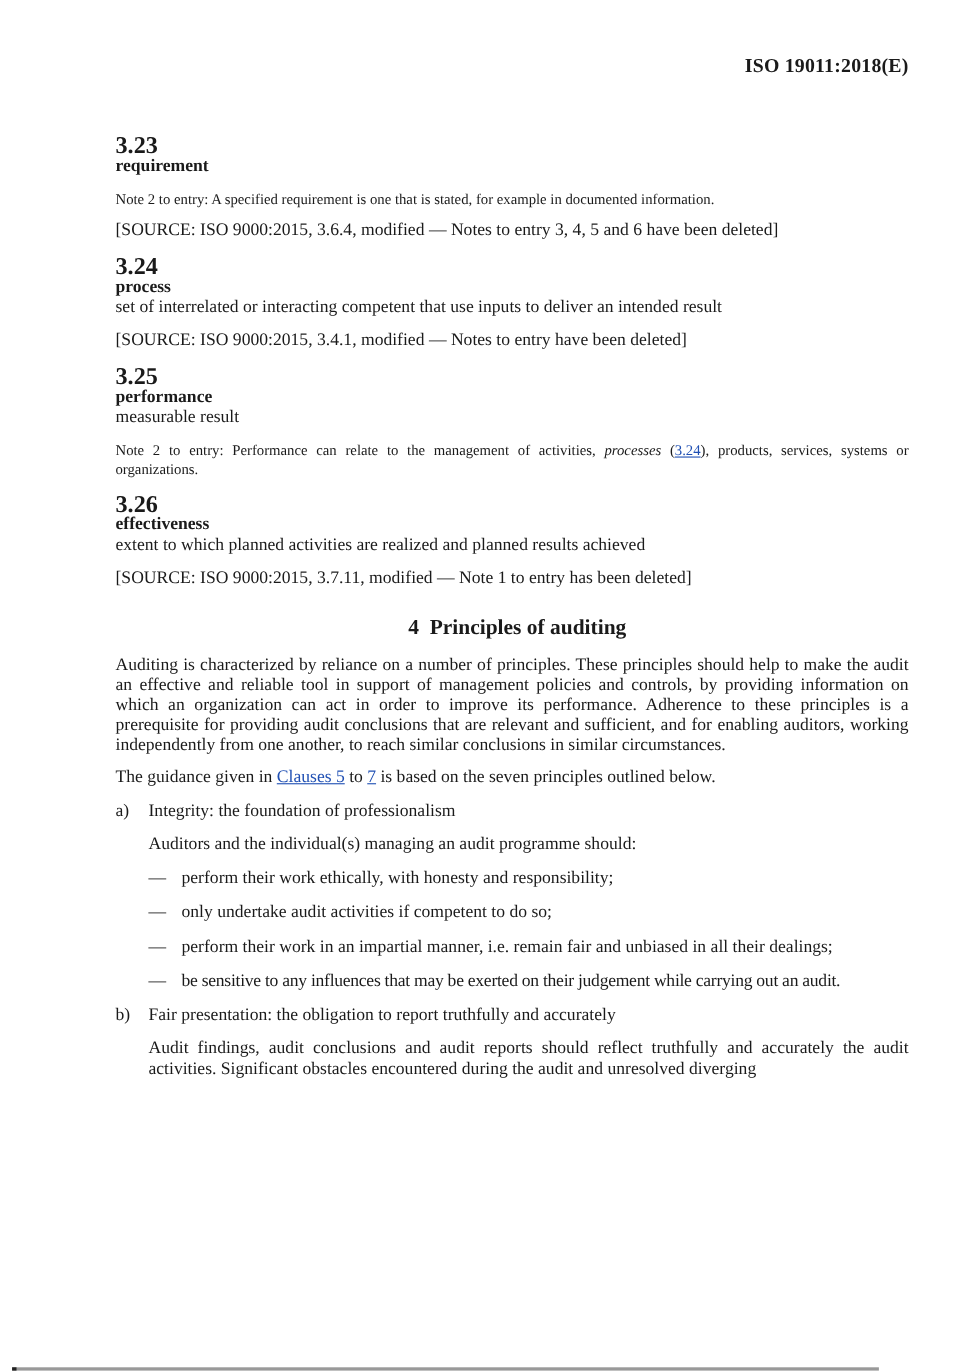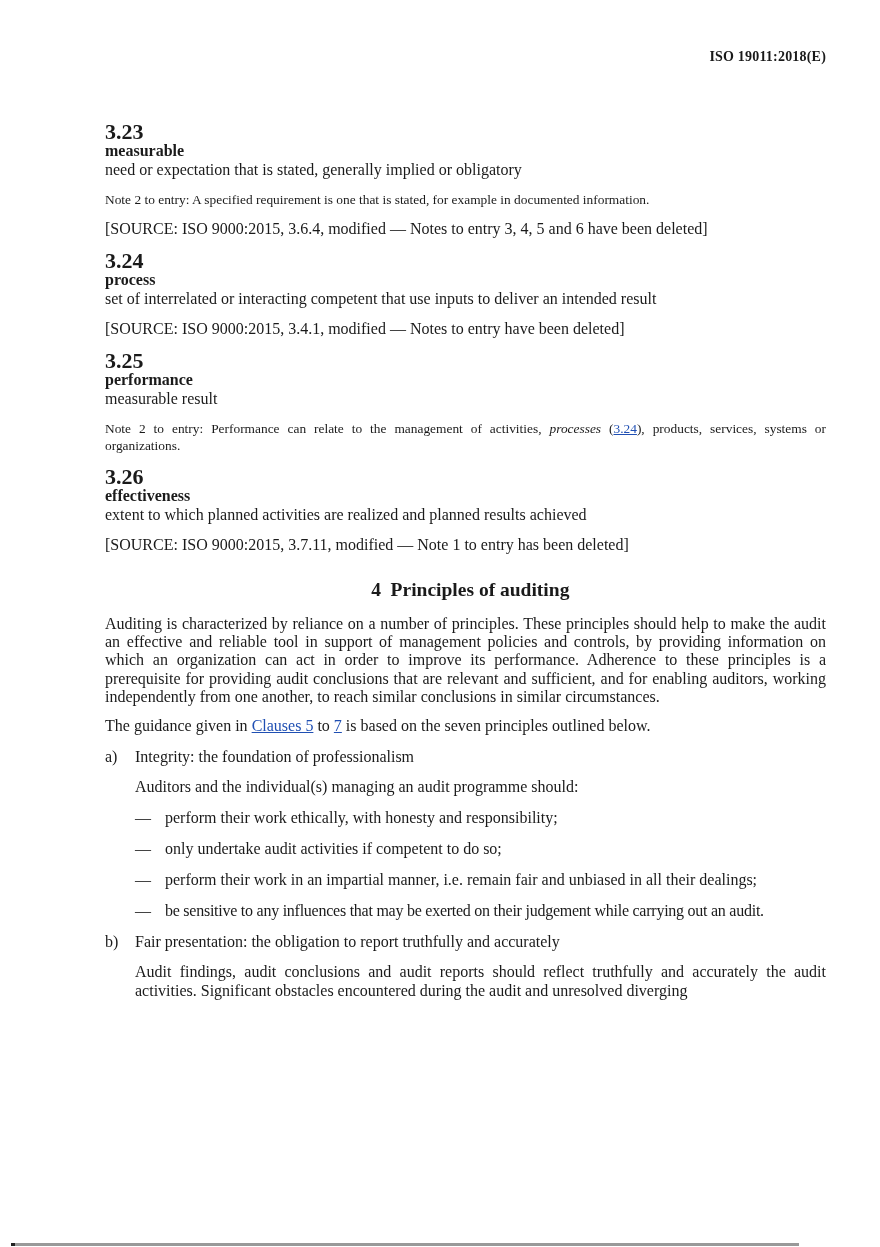--- a/index.html
+++ b/index.html
@@ -1,18 +1,18 @@
 <!DOCTYPE html>
 <html><head>
 <meta charset="utf-8">
 <style>
   html, body { margin: 0; padding: 0; background: #ffffff; }
   body { width: 880px; height: 1247px; position: relative; overflow: hidden;
          font-family: "Liberation Serif", "DejaVu Serif", serif; color: #1a1a1a; }
-  .header-id { position: absolute; top: 49px; right: 54px; font-weight: bold; font-size: 14px; letter-spacing: 0.2px; }
+  .header-id { position: absolute; top: 49px; right: 54px; font-weight: bold; font-size: 18px; letter-spacing: 0.2px; }
   .page { position: absolute; left: 105px; top: 122px; width: 721px; }
   .num { font-weight: bold; font-size: 22px; line-height: 19px; }
   .term { font-weight: bold; font-size: 16px; line-height: 19px; }
   .def { font-size: 16px; line-height: 19px; }
   .note { font-size: 13.4px; line-height: 17px; text-align: justify; margin-top: 12px; }
   .source { font-size: 16px; line-height: 19px; margin-top: 11px; }
   .entry { margin-top: 0; }
   .sec-title { font-weight: bold; font-size: 19.5px; margin-top: 24px; line-height: 24px; text-align: center; }
   .sec-title .sn { display: inline-block; width: 29px; }
   .para { font-size: 16px; line-height: 18.2px; text-align: justify; margin-top: 11px; }
@@ -27,22 +27,21 @@
 </style>
 </head>
 <body>
 
 <div class="header-id">ISO 19011:2018(E)</div>
 
 <div class="page">
 
   <div class="entry">
     <div class="num">3.23</div>
-    <div class="term">measurable</div>
-    <div class="def">need or expectation that is stated, generally implied or obligatory</div>
+    <div class="term">requirement</div>
     <div class="note">Note 2 to entry: A specified requirement is one that is stated, for example in documented information.</div>
     <div class="source">[SOURCE: ISO 9000:2015, 3.6.4, modified — Notes to entry 3, 4, 5 and 6 have been deleted]</div>
   </div>
 
   <div class="entry" style="margin-top:13px">
     <div class="num">3.24</div>
     <div class="term">process</div>
     <div class="def">set of interrelated or interacting competent that use inputs to deliver an intended result</div>
     <div class="source">[SOURCE: ISO 9000:2015, 3.4.1, modified — Notes to entry have been deleted]</div>
   </div>

